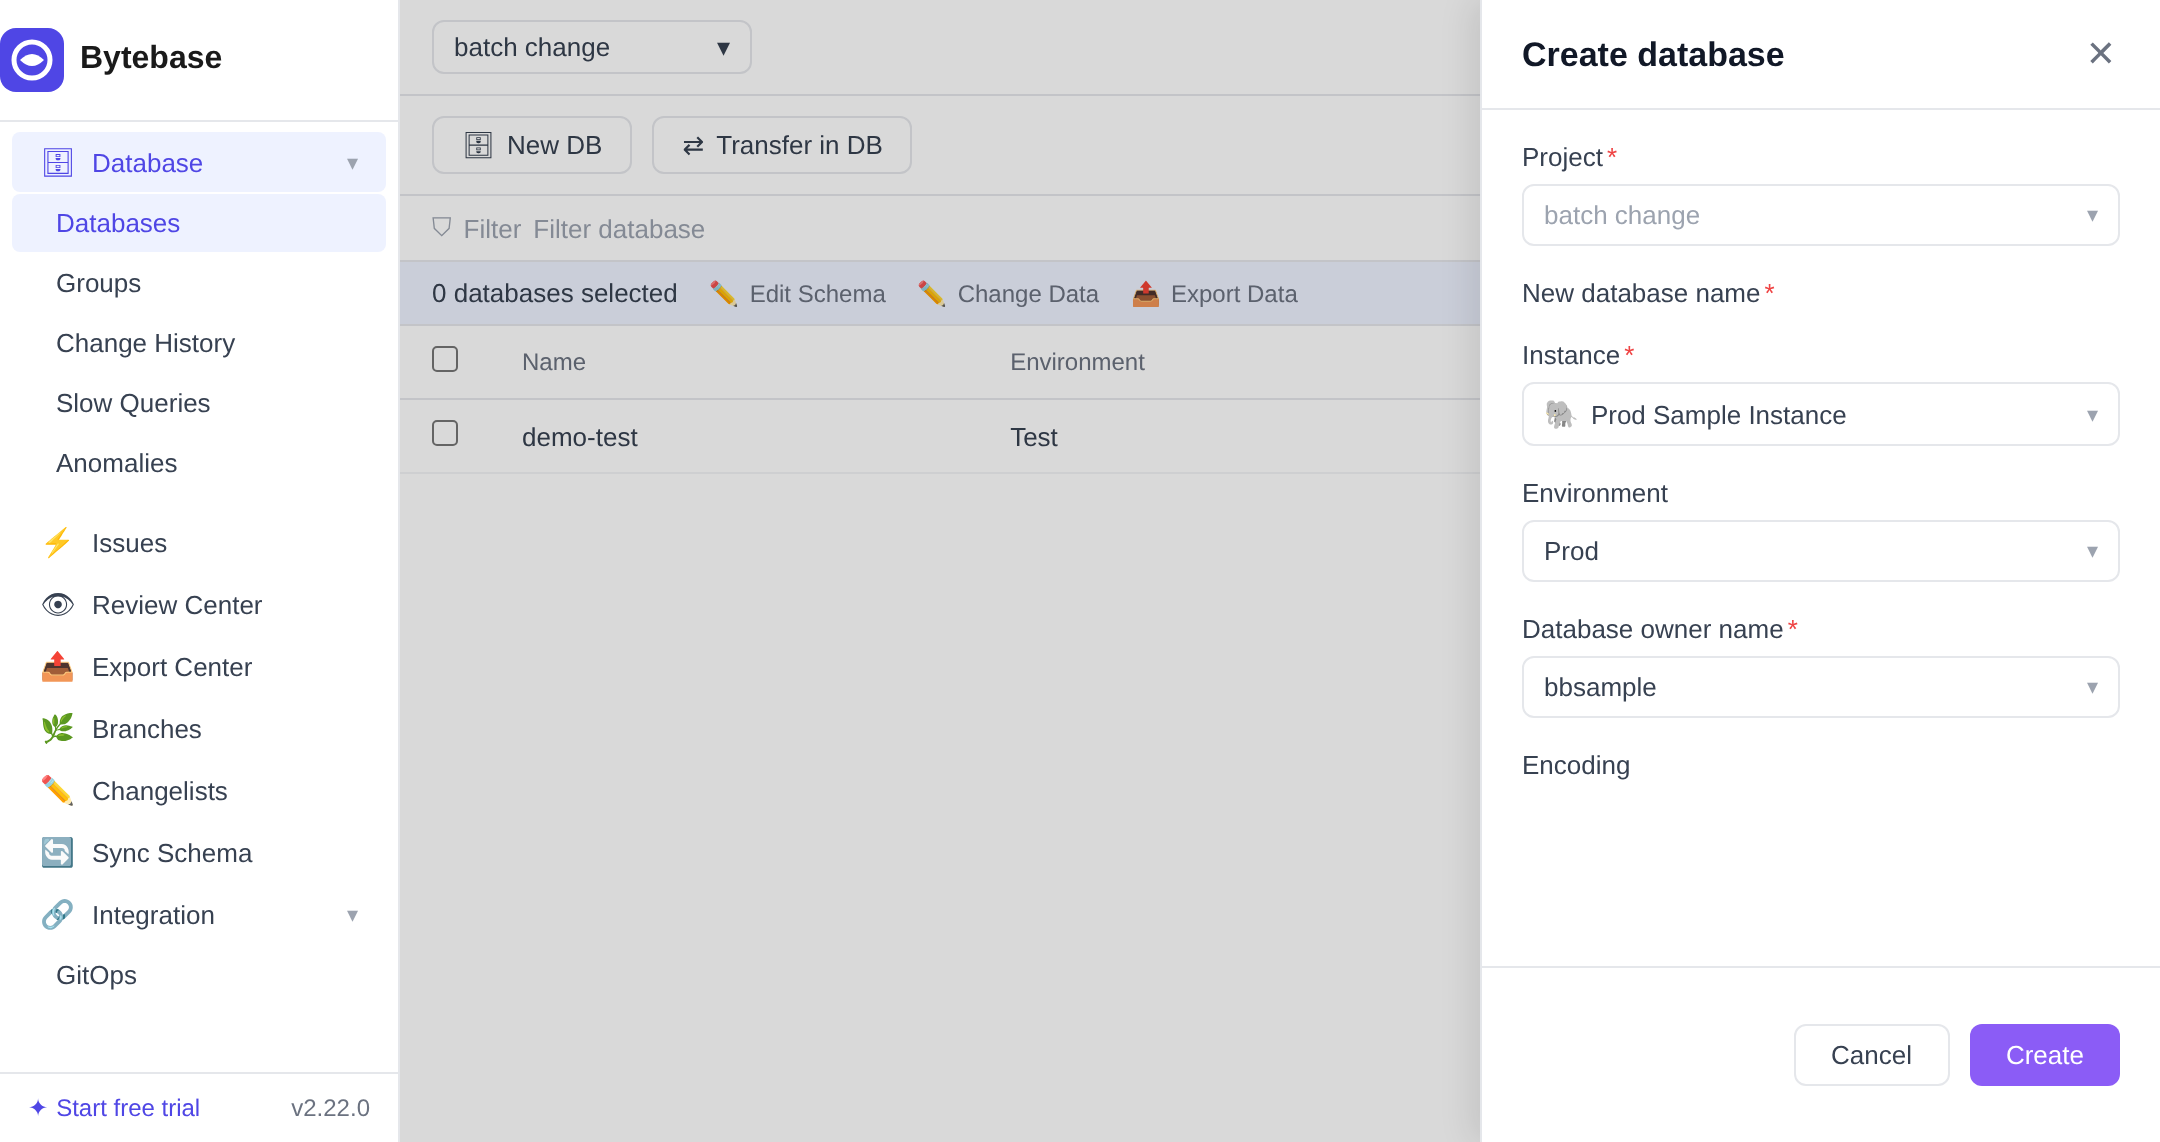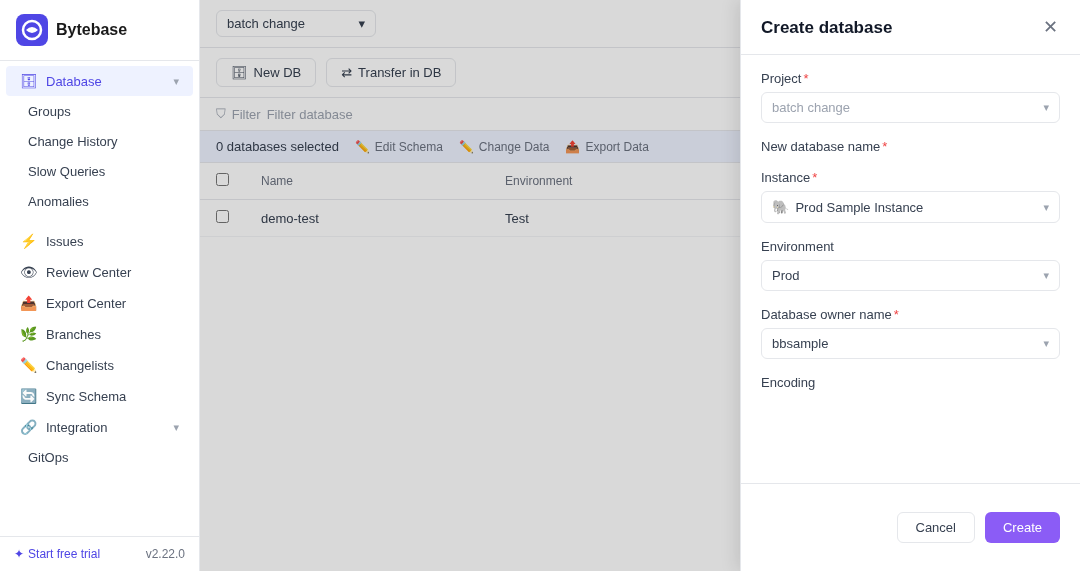--- a/index.html
+++ b/index.html
@@ -13,21 +13,21 @@
       border-right: 1px solid #e5e7eb;
       display: flex;
       flex-direction: column;
       height: 571px;
       overflow-y: auto;
     }
     .sidebar-logo {
       display: flex;
       align-items: center;
       gap: 8px;
-      padding: 14px 16px;
+      padding: 14px 0;
       border-bottom: 1px solid #e5e7eb;
     }
     .logo-icon {
       width: 32px;
       height: 32px;
     }
     .logo-text {
       font-size: 16px;
       font-weight: 700;
       color: #1a1a1a;
@@ -341,20 +341,23 @@
       <path d="M10 16 Q16 10 22 16 Q16 22 10 16Z" fill="#fff"></path>
     </svg>
     <span class="logo-text">Bytebase</span>
   </div>
 
   <div class="sidebar-section">
     <div class="sidebar-item active">
       <span class="sidebar-icon">🗄</span>
       <span>Database</span>
       <span class="sidebar-chevron">▾</span>
+    </div>
+    <div class="sidebar-item sub sub-active">
+      <span>Databases</span>
     </div>
     <div class="sidebar-item sub">
       <span>Groups</span>
     </div>
     <div class="sidebar-item sub">
       <span>Change History</span>
     </div>
     <div class="sidebar-item sub">
       <span>Slow Queries</span>
     </div>

